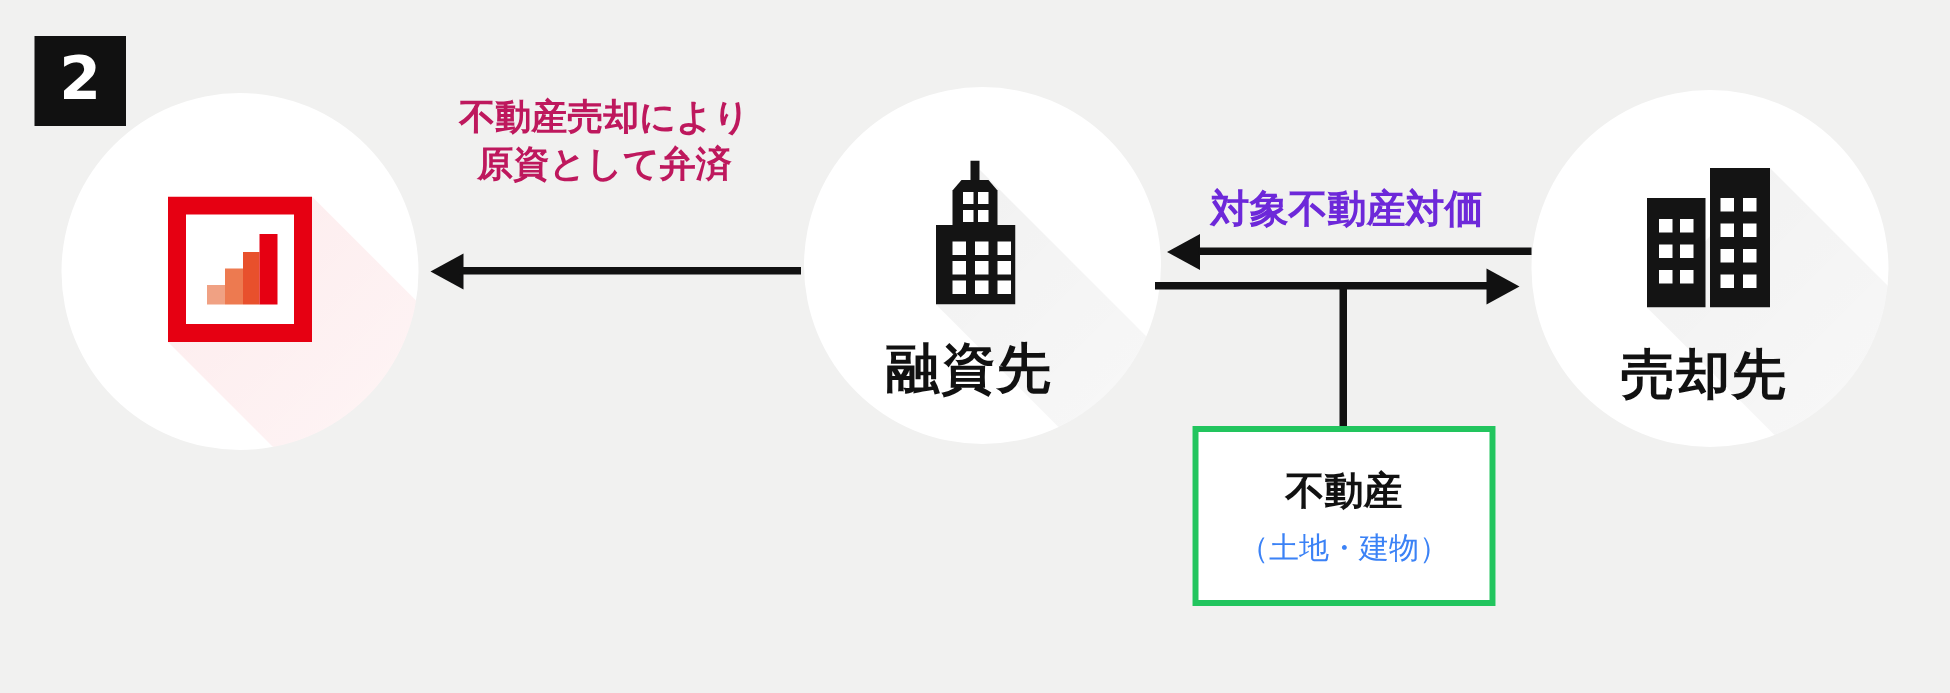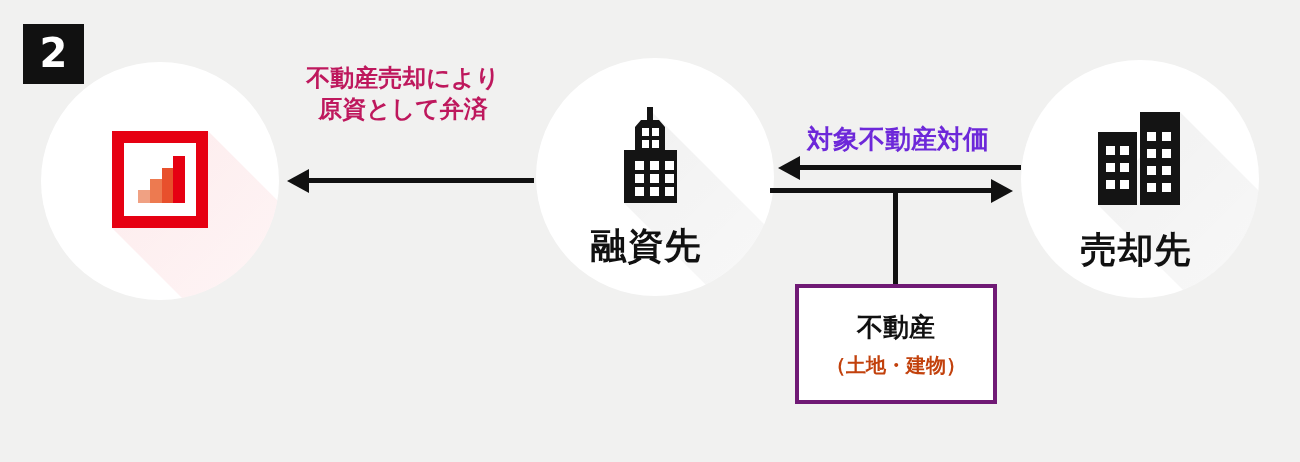--- a/index.html
+++ b/index.html
@@ -79,25 +79,25 @@
   .line-repay{left:306px;top:178px;width:228px;}
   .head-repay{left:287px;top:169px;}
   .line-consideration{left:799px;top:165px;width:222px;}
   .head-consideration{left:778px;top:156px;}
   .line-transfer{left:770px;top:188px;width:222px;}
   .head-transfer{left:991px;top:179px;}
   .connector-v{left:893px;top:190px;height:94px;}
   
   .asset-box{
     position:absolute;left:795px;top:284px;width:202px;height:120px;
-    box-sizing:border-box;border:4px solid #701a75;background:#ffffff;
+    box-sizing:border-box;border:4px solid #22c55e;background:#ffffff;
     text-align:center;
   }
   .asset-box .title{margin-top:22px;font-size:26px;font-weight:700;color:#111;}
-  .asset-box .subtitle{margin-top:7px;font-size:20px;font-weight:700;color:#c2410c;white-space:nowrap;}
+  .asset-box .subtitle{margin-top:7px;font-size:20px;font-weight:400;color:#3b82f6;white-space:nowrap;}
 </style>
 </head>
 <body>
 
 <div class="stage">
 
   <div class="badge">
     <span>2</span>
   </div>
 

